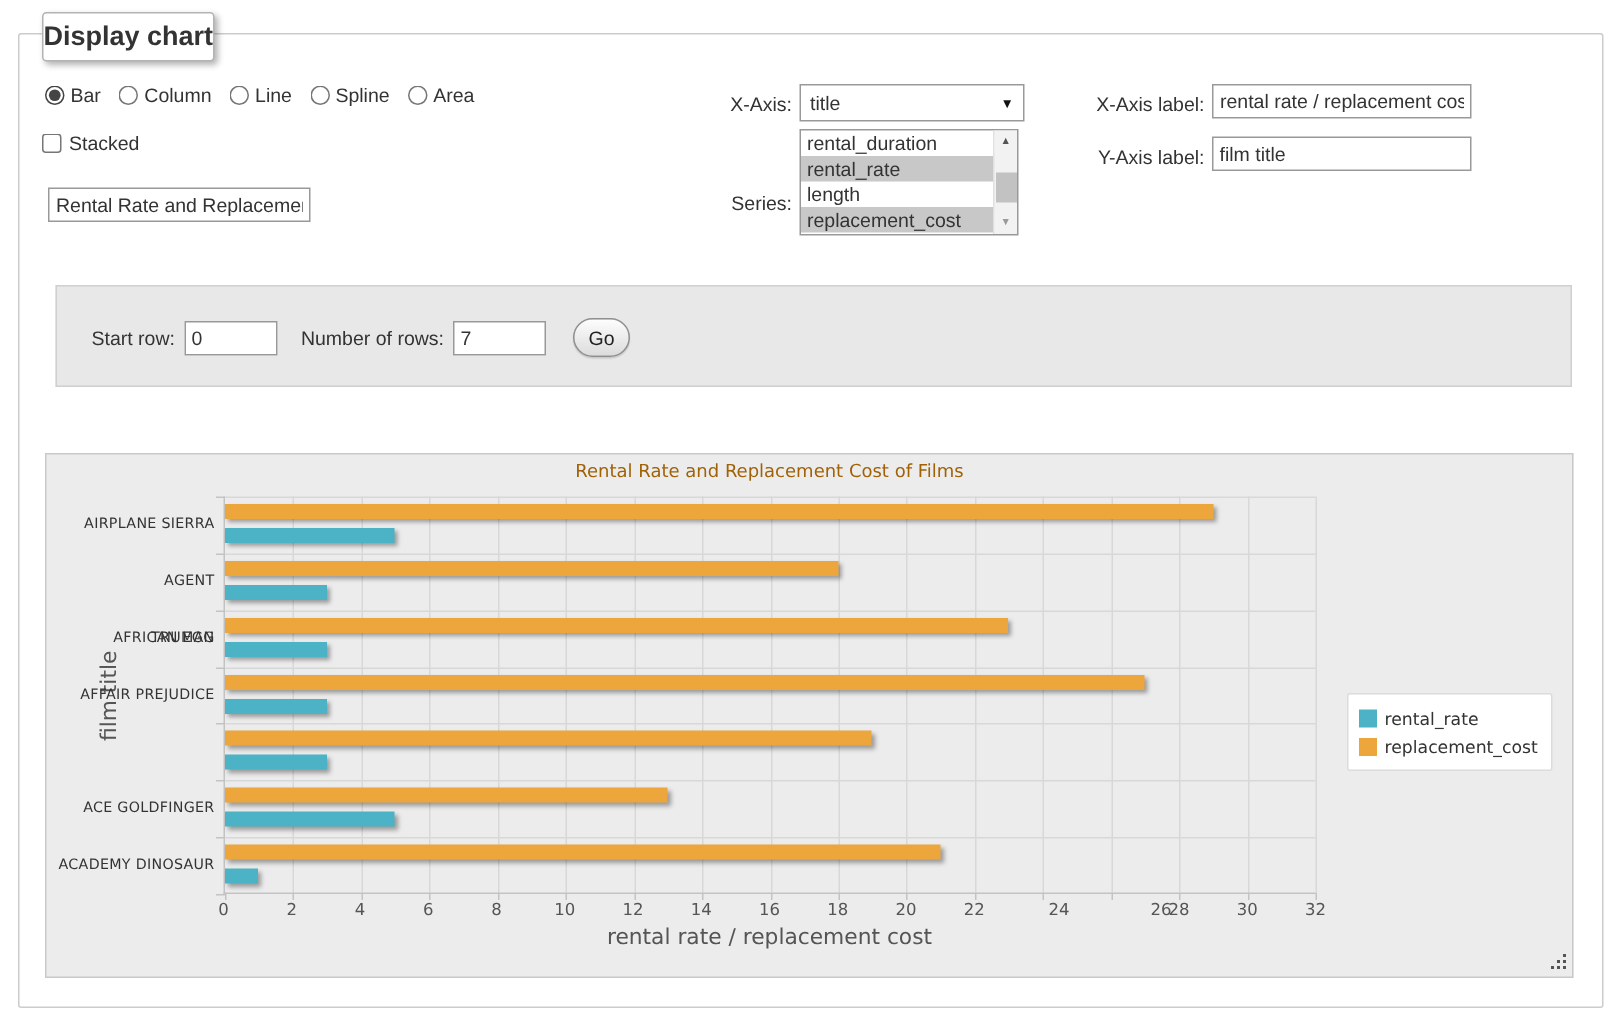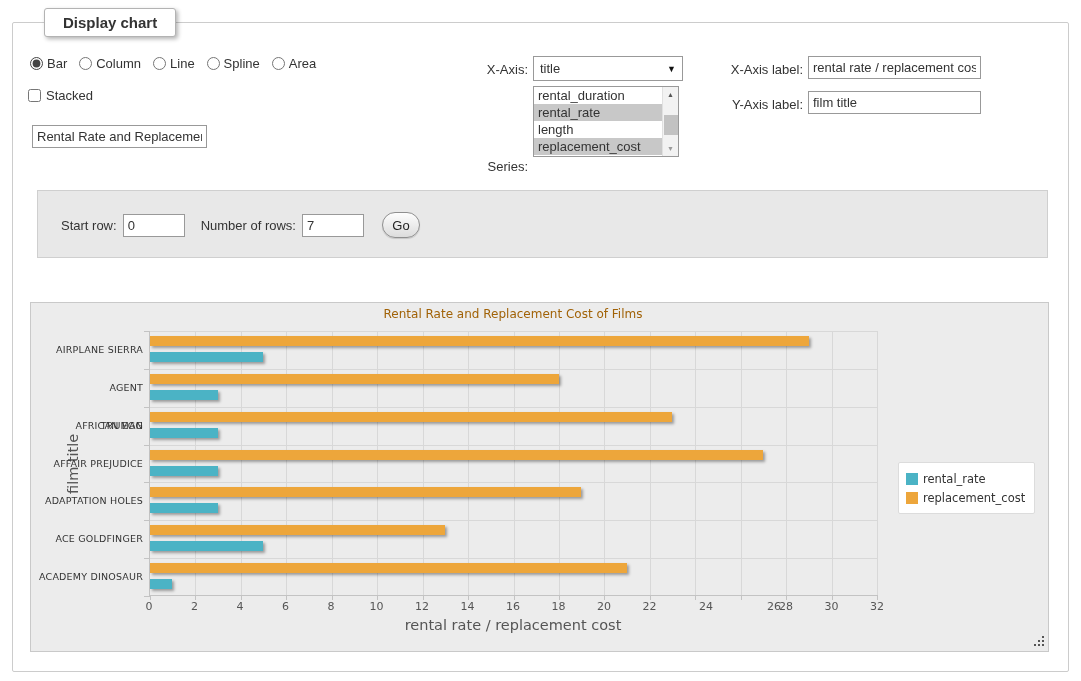--- a/index.html
+++ b/index.html
@@ -3,37 +3,37 @@
 <meta charset="utf-8">
 <style>
   * { box-sizing: border-box; margin: 0; padding: 0; }
   html,body { width: 1081px; height: 681px; background: #ffffff;
     font-family: "Liberation Sans", sans-serif; font-size: 13px; color: #333; }
   .abs { position: absolute; }
 
   
   #frame { left: 12px; top: 22px; width: 1057px; height: 650px;
     border: 1px solid #cccccc; border-radius: 2px; background: #ffffff; }
-  #panel-tab { left: 44px; top: 8px; padding: 5px 18px; background: #ffffff;
+  #panel-tab { left: 28px; top: 8px; padding: 5px 0; background: #ffffff;
     border: 1px solid #b3b3b3; border-radius: 3px; font-weight: bold;
-    font-size: 15px; color: #333; box-shadow: 2px 2px 4px rgba(0,0,0,0.3); z-index: 5; }
+    font-size: 18px; color: #333; box-shadow: 2px 2px 4px rgba(0,0,0,0.3); z-index: 5; }
 
   
   #type-row { left: 30px; top: 56px; display: flex; align-items: center; gap: 4px; }
   #type-row label { display: flex; align-items: center; gap: 4px; margin-right: 8px; }
   input[type=radio], input[type=checkbox] { width: 13px; height: 13px; accent-color: #444; }
   #stacked-row { left: 28px; top: 88px; display: flex; align-items: center; gap: 5px; }
 
   input[type=text] { border: 1px solid #999; background: #fff; height: 23px;
     padding: 2px 4px; font-family: "Liberation Sans", sans-serif; font-size: 13px; color: #333; }
   #title-input { left: 32px; top: 125px; width: 175px; }
 
   .fieldlabel { color: #333; }
   #xaxis-label-caption { left: 440px; top: 62px; width: 88px; text-align: right; }
-  #series-caption     { left: 440px; top: 159px; width: 88px; text-align: right; }
+  #series-caption     { left: 440px; top: 128px; width: 88px; text-align: right; }
   #xaxislbl-caption   { left: 715px; top: 62px; width: 88px; text-align: right; }
   #yaxislbl-caption   { left: 715px; top: 97px; width: 88px; text-align: right; }
   #xaxis-label-input { left: 808px; top: 56px; width: 173px; }
   #yaxis-label-input { left: 808px; top: 91px; width: 173px; }
 
   
   #xaxis-select { left: 533px; top: 56px; width: 150px; height: 25px; background: #fff;
     border: 1px solid #999; display: flex; align-items: center; padding: 0 6px; cursor: default; }
   #xaxis-select .val { flex: 1; }
   #xaxis-select .arrow { font-size: 9px; color: #111; }
@@ -166,21 +166,20 @@
 </div>
 
 <div class="abs" id="chart">
   <div id="chart-title">Rental Rate and Replacement Cost of Films</div>
   <div id="yaxis-title">film title</div>
   <div id="cat-labels">
       <div class="cat-label" style="top: 0px; height: 37.8571px; line-height: 37.8571px;">AIRPLANE SIERRA</div>
       <div class="cat-label" style="top: 37.8571px; height: 37.8571px; line-height: 37.8571px; padding-left: 45px;">AGENT TRUMAN</div>
       <div class="cat-label" style="top: 75.7143px; height: 37.8571px; line-height: 37.8571px;">AFRICAN EGG</div>
       <div class="cat-label" style="top: 113.571px; height: 37.8571px; line-height: 37.8571px;">AFFAIR PREJUDICE</div>
-      <div class="cat-label" style="top: 151.429px; height: 37.8571px; line-height: 37.8571px;">ADAPTATION HOLES</div>
       <div class="cat-label" style="top: 227.143px; height: 37.8571px; line-height: 37.8571px;">ACADEMY DINOSAUR</div>
       <div class="cat-label" style="top: 189.286px; height: 37.8571px; line-height: 37.8571px;">ACE GOLDFINGER</div>
     </div>
   <div id="plot">
       <div class="xtick" style="left: 0%;"></div>
       <div class="gridline-v" style="left: 6.25%;"></div>
       <div class="xtick" style="left: 6.25%;"></div>
       <div class="gridline-v" style="left: 12.5%;"></div>
       <div class="xtick" style="left: 12.5%;"></div>
       <div class="gridline-v" style="left: 18.75%;"></div>

